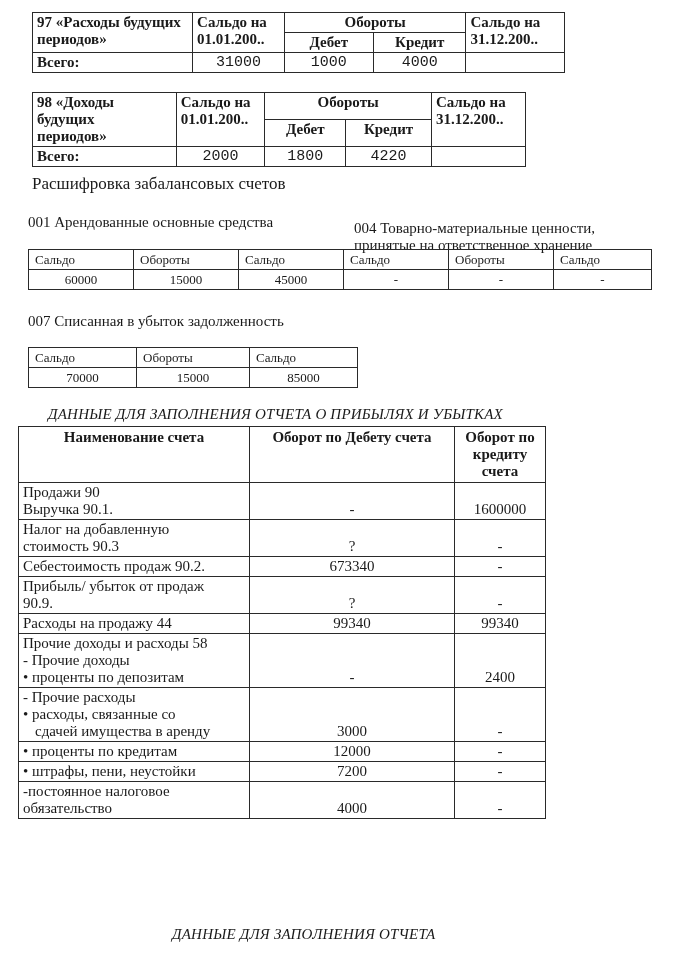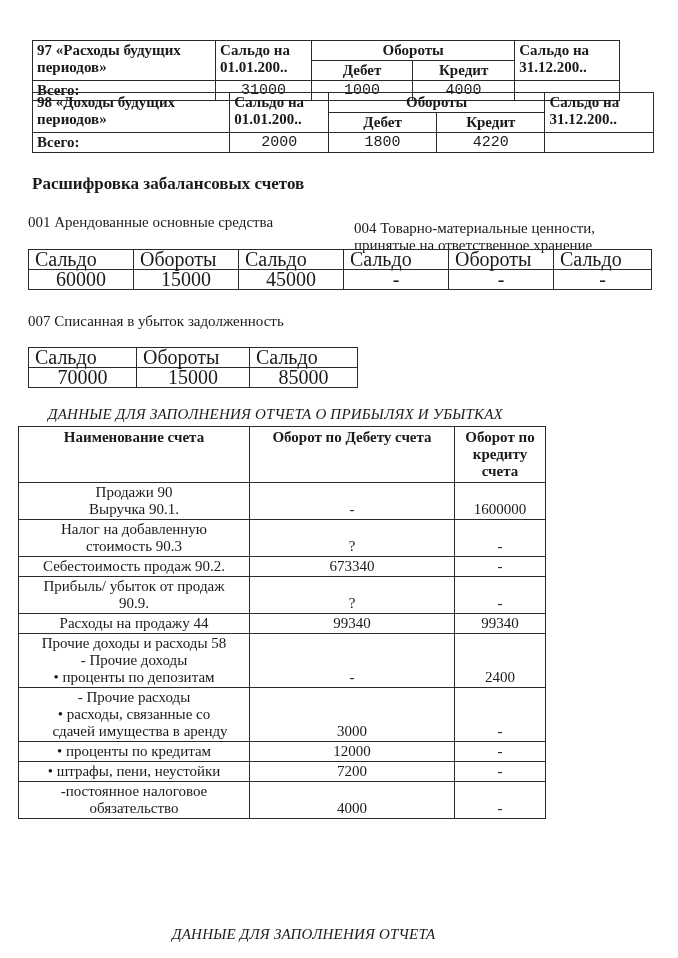--- a/index.html
+++ b/index.html
@@ -4,36 +4,36 @@
 <style>
   html, body { margin: 0; padding: 0; background: #ffffff; }
   body { width: 678px; height: 958px; position: relative; overflow: hidden;
          font-family: "Liberation Serif", "DejaVu Serif", serif; color: #1a1a1a; }
   table { border-collapse: collapse; position: absolute; }
   td, th { border: 1px solid #2a2a2a; padding: 0 4px; vertical-align: top; }
   .acct { font-weight: bold; font-size: 15px; line-height: 17px; }
   .acct td { padding: 1px 4px; }
   .acct .center { text-align: center; }
   .num { text-align: center; font-weight: normal; font-family: Liberation Mono, monospace; }
-  .plain { font-size: 20px; line-height: 17px; }
+  .plain { font-size: 13px; line-height: 17px; }
   .plain td { padding: 1px 6px; }
   .plain .c { text-align: center; }
   .txt { position: absolute; font-size: 15px; line-height: 17px; }
   .h2 { position: absolute; font-size: 17px; }
   .italic-title { position: absolute; font-style: italic; font-size: 15px; letter-spacing: 0.2px; }
   .pl { font-size: 15px; line-height: 17px; }
   .pl th { font-weight: bold; text-align: center; padding: 2px 4px; vertical-align: top; }
   .pl td { padding: 1px 4px; }
   .pl td.v { text-align: center; vertical-align: bottom; }
-  .pl td.k { text-align: center; border-radius: 7px; }
+  .pl td.k { text-align: left; border-radius: 7px; }
 </style>
 </head>
 <body>
 
-<table class="acct" style="left:32px; top:12px; width:588px;margin-top:28px;">
+<table class="acct" style="left:32px; top:12px; width:533px;">
   <tbody>
       <tr>
     <td rowspan="2" style="width:190px;">
       <div>97 «Расходы будущих</div>
       <div>периодов»</div>
     </td>
     <td rowspan="2" style="width:90px;">
       <div>Сальдо на</div>
       <div>01.01.200..</div>
     </td>
@@ -50,21 +50,21 @@
   <tr>
     <td>Всего:</td>
     <td class="num">31000</td>
     <td class="num">1000</td>
     <td class="num">4000</td>
     <td class="num"></td>
   </tr>
 </tbody>
   </table>
 
-<table class="acct" style="left:32px; top:92px; width:622px;">
+<table class="acct" style="left:32px; top:92px; width:494px;">
   <tbody>
       <tr>
     <td rowspan="2" style="width:190px;">
       <div>98 «Доходы будущих</div>
       <div>периодов»</div>
     </td>
     <td rowspan="2" style="width:90px;">
       <div>Сальдо на</div>
       <div>01.01.200..</div>
     </td>
@@ -81,21 +81,21 @@
   <tr>
     <td>Всего:</td>
     <td class="num">2000</td>
     <td class="num">1800</td>
     <td class="num">4220</td>
     <td class="num"></td>
   </tr>
 </tbody>
   </table>
 
-<div class="h2" style="left:32px; top:174px;font-weight:bold;">Расшифровка забалансовых счетов</div>
+<div class="h2" style="left:32px; top:174px;">Расшифровка забалансовых счетов</div>
 
 <div class="txt" style="left:28px; top:214px;">001 Арендованные основные средства</div>
 <div class="txt" style="left:354px; top:220px;">
   <div>004 Товарно-материальные ценности,</div>
   <div>принятые на ответственное хранение</div>
 </div>
 
 <table class="plain" style="left:28px; top:249px; width:624px;">
   <tbody>
       <tr>

